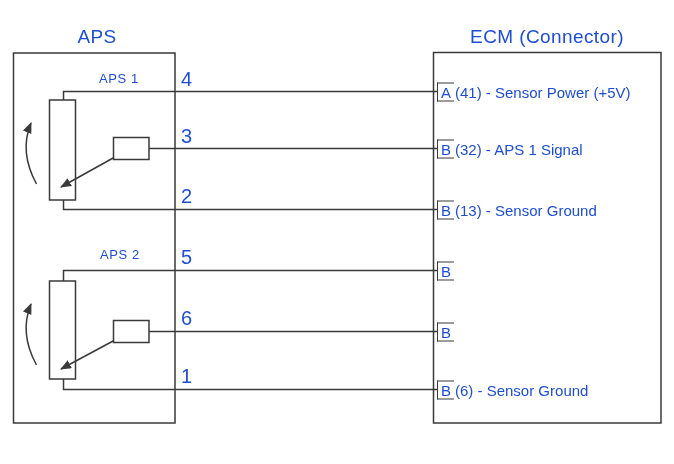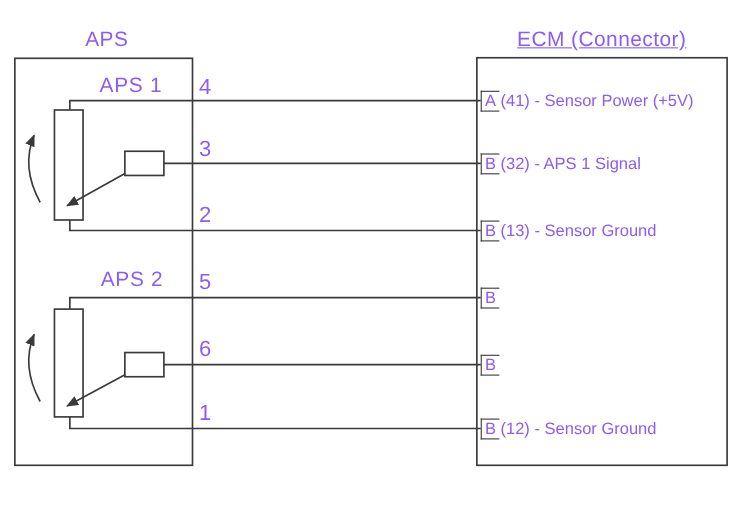--- a/index.html
+++ b/index.html
@@ -6,44 +6,44 @@
     margin: 0;
     padding: 0;
     background: #ffffff;
   }
   .stage {
     position: relative;
     width: 674px;
     height: 464px;
     background: #ffffff;
     font-family: "Liberation Sans", sans-serif;
-    color: #8b5cf6;
+    color: #1d4ed8;
     overflow: hidden;
   }
   svg.lines {
     position: absolute;
     left: 0;
     top: 0;
     width: 674px;
     height: 464px;
   }
   .box-title {
     position: absolute;
     transform: translateX(-50%);
     font-size: 19px;
     letter-spacing: 0.4px;
     white-space: nowrap;
     line-height: 21px;
   }
   #aps-title  { left: 97px;  top: 26px; }
-  #ecm-title  { left: 547px; top: 26px; text-decoration: underline; }
+  #ecm-title  { left: 547px; top: 26px; }
   .sensor-label {
     position: absolute;
     transform: translateX(-50%);
-    font-size: 19px;
+    font-size: 13px;
     letter-spacing: 0.6px;
     white-space: nowrap;
     line-height: 21px;
     text-align: right;
   }
   #aps1-label { left: 119px; top: 68px; }
   #aps2-label { left: 120px; top: 244px; }
   .wire-number {
     position: absolute;
     left: 181px;
@@ -142,16 +142,16 @@
     <span class="pin-rest">(13) - Sensor Ground</span>
   </div>
   <div class="pin" id="pin-w3">
     <span class="pin-letter">B</span>
   </div>
   <div class="pin" id="pin-w4">
     <span class="pin-letter">B</span>
   </div>
   <div class="pin" id="pin-w5">
     <span class="pin-letter">B</span>
-    <span class="pin-rest">(12) - Sensor Ground</span>
+    <span class="pin-rest">(6) - Sensor Ground</span>
   </div>
 
 </div>
 
 </body></html>

